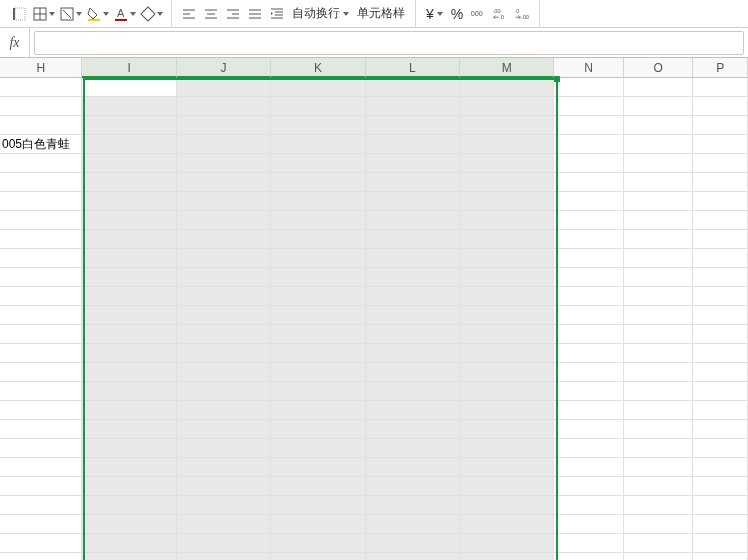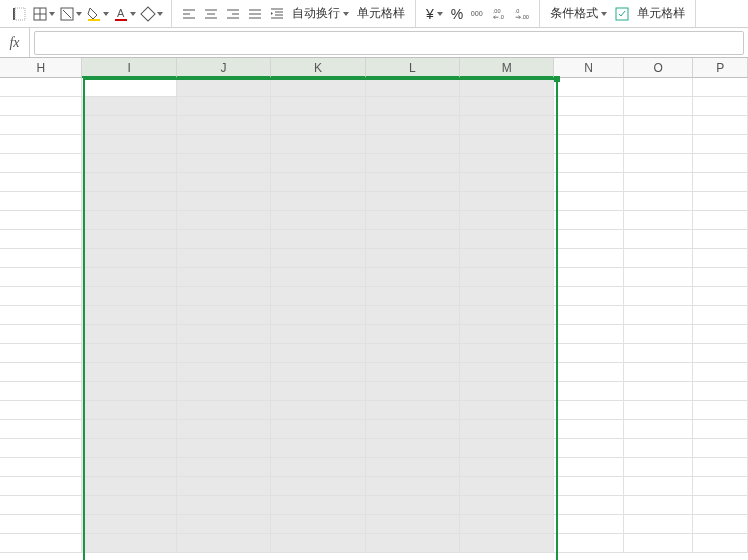--- a/index.html
+++ b/index.html
@@ -265,33 +265,20 @@
     </div>
     <div class="tb-btn">
       <svg viewBox="0 0 20 16">
           <text x="1" y="7" font-size="7" fill="#555">.0</text>
           <path d="M8 12 L2 12 M8 12 L6 10 M8 12 L6 14" stroke="#555" fill="none"></path>
           <text x="9" y="14" font-size="7" fill="#555">.00</text>
         </svg>
     </div>
   </div>
 
-  <div class="tb-group">
-    <div class="tb-text">
-      <span>条件格式</span>
-      <span class="dd-arrow" style="margin-left:3px"></span>
-    </div>
-    <div class="tb-btn">
-      <svg viewBox="0 0 16 16">
-          <rect x="2" y="2" width="12" height="12" fill="none" stroke="#2a8"></rect>
-          <path d="M5 8 L7 10 L11 5" stroke="#2a8" fill="none"></path>
-        </svg>
-    </div>
-    <div class="tb-text">单元格样</div>
-  </div>
 </div>
 
 <div class="formula-bar">
   <div class="fx-label">fx</div>
   <input class="fx-input" value="" style="">
 </div>
 
 <div class="grid-area" style="flex-direction:column">
   <div class="col-headers" id="col-headers">
       <div class="col-header" style="width: 83px;">H</div>
@@ -332,20 +319,31 @@
         <div class="cell selected" style="width: 95px;"></div>
         <div class="cell selected" style="width: 95px;"></div>
         <div class="cell selected" style="width: 95px;"></div>
         <div class="cell selected" style="width: 95px;"></div>
         <div class="cell selected" style="width: 95px;"></div>
         <div class="cell" style="width: 70px;"></div>
         <div class="cell" style="width: 70px;"></div>
         <div class="cell" style="width: 55px;"></div>
       </div>
       <div class="row">
+        <div class="cell" style="width: 83px; direction: rtl; text-align: left;">005白色青蛙</div>
+        <div class="cell selected" style="width: 95px;"></div>
+        <div class="cell selected" style="width: 95px;"></div>
+        <div class="cell selected" style="width: 95px;"></div>
+        <div class="cell selected" style="width: 95px;"></div>
+        <div class="cell selected" style="width: 95px;"></div>
+        <div class="cell" style="width: 70px;"></div>
+        <div class="cell" style="width: 70px;"></div>
+        <div class="cell" style="width: 55px;"></div>
+      </div>
+      <div class="row">
         <div class="cell" style="width: 83px;"></div>
         <div class="cell selected" style="width: 95px;"></div>
         <div class="cell selected" style="width: 95px;"></div>
         <div class="cell selected" style="width: 95px;"></div>
         <div class="cell selected" style="width: 95px;"></div>
         <div class="cell selected" style="width: 95px;"></div>
         <div class="cell" style="width: 70px;"></div>
         <div class="cell" style="width: 70px;"></div>
         <div class="cell" style="width: 55px;"></div>
       </div>

